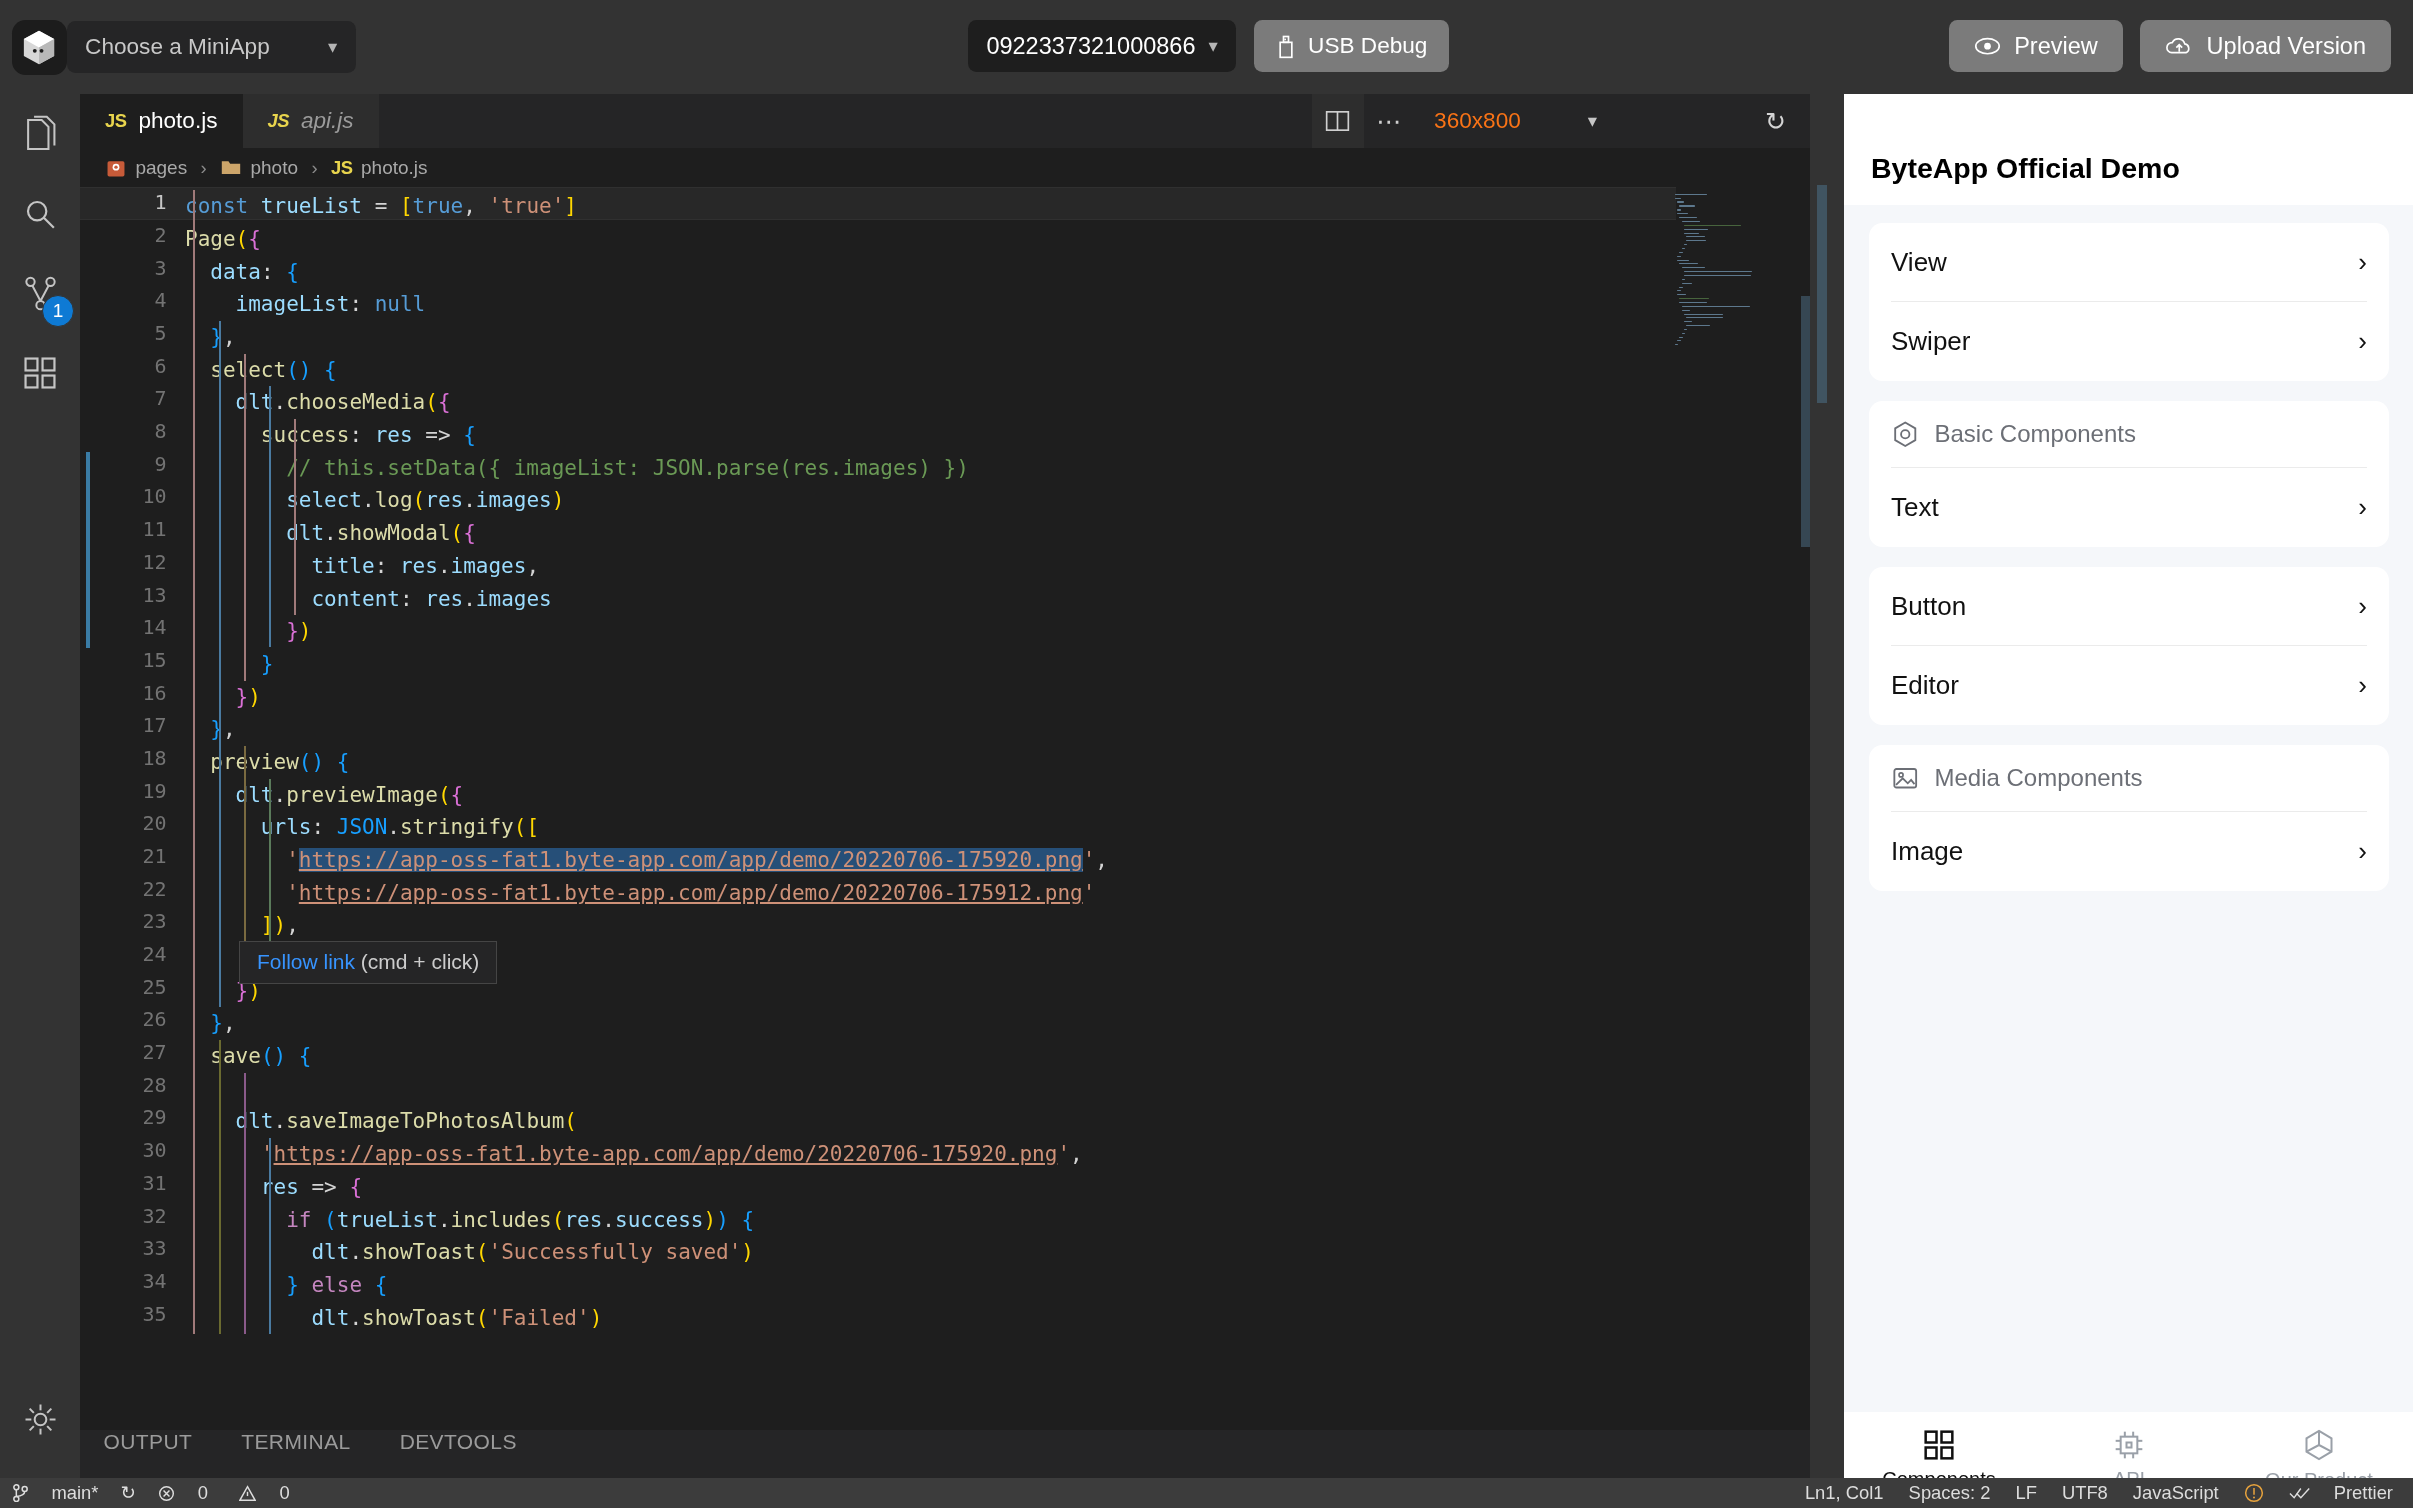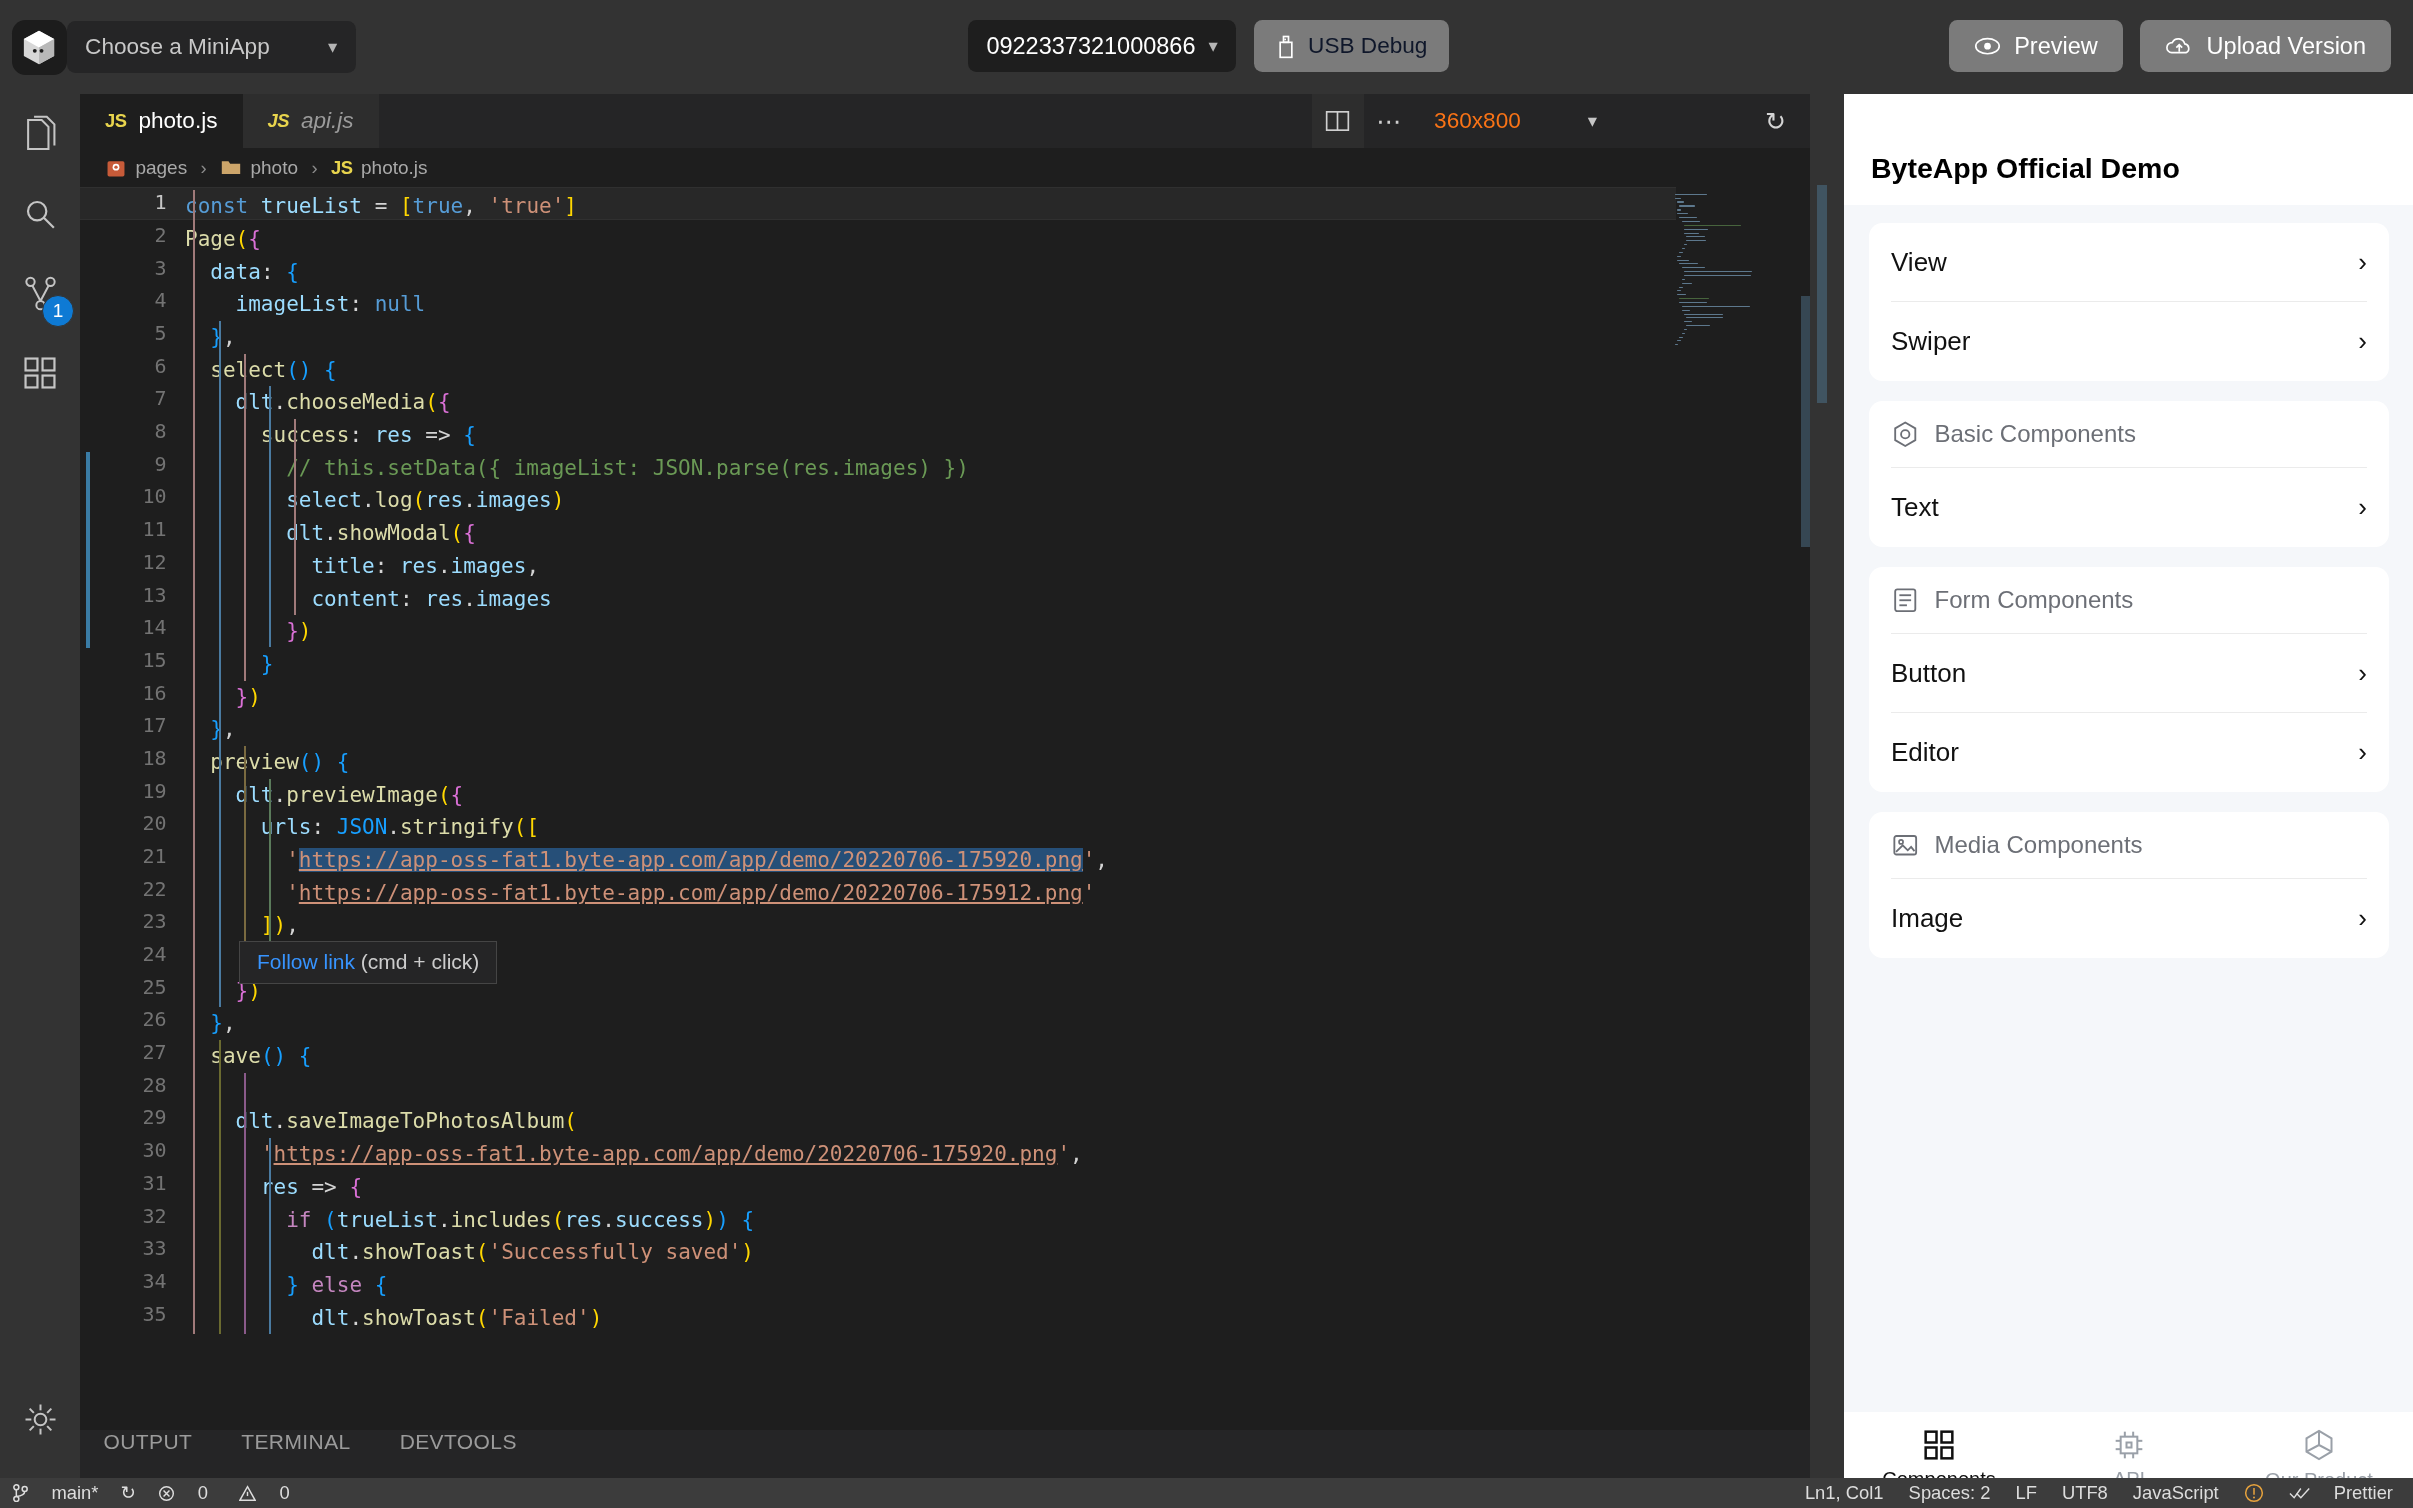--- a/index.html
+++ b/index.html
@@ -10,21 +10,21 @@
   #titlebar{position:absolute;left:0;top:0;width:2413px;height:94px;background:#333333;
             display:flex;align-items:center;}
   #app-logo{width:55px;height:55px;margin-left:11.7px;border-radius:13.4px;background:#1c1c1c;
             display:flex;align-items:center;justify-content:center;}
   .miniapp-select{width:289px;height:52px;background:#252526;border-radius:8.4px;
       display:flex;align-items:center;padding:0 18.4px;justify-content:space-between;color:#c8c8c8;font-size:22.6px;}
   .center-group{position:absolute;left:968px;top:20px;display:flex;align-items:center;gap:18.4px;}
   .device-select{width:268px;height:52px;background:#1e1e1e;border-radius:8.4px;display:flex;
       align-items:center;padding:0 18.4px;justify-content:space-between;color:#ffffff;font-size:23.5px;}
   .usb-btn{height:52px;background:#7b7b7b;border-radius:8.4px;display:flex;align-items:center;
-      gap:11.7px;padding:0 22px;color:#0f172a;font-size:22.6px;}
+      gap:11.7px;padding:0 22px;color:#ffffff;font-size:22.6px;}
   .right-group{position:absolute;right:22px;top:20px;display:flex;gap:17px;}
   .tb-btn{height:52px;background:#7b7b7b;border-radius:8.4px;display:flex;align-items:center;
       gap:13.4px;padding:0 25px;color:#fff;font-size:23.5px;}
   .chev{font-size:18.4px;color:#b5b5b5;}
 
   
   #activitybar{position:absolute;left:0;top:94px;width:80px;height:1415px;background:#333333;}
   .act-item{width:80px;height:80px;display:flex;align-items:center;justify-content:center;position:relative;}
   .act-badge{position:absolute;left:42px;top:42px;min-width:32px;height:32px;border-radius:16px;
       background:#0e7ad4;color:#fff;font-size:19px;display:flex;align-items:center;justify-content:center;
@@ -428,31 +428,20 @@
               </svg>
             </span>
             <span>Basic Components</span>
           </div>
           <div class="crow">
             <span>Text</span>
             <span class="arrowr">›</span>
           </div>
         </div>
         <div class="card">
-          <div class="card-head">
-            <span style="display: flex;">
-              <svg width="28.5" height="28.5" viewBox="0 0 34 34">
-                <rect x="5" y="4" width="24" height="26" rx="2.5" fill="none" stroke="#6c6f76" stroke-width="2.2"></rect>
-                <line x1="10" y1="11" x2="24" y2="11" stroke="#6c6f76" stroke-width="2.2"></line>
-                <line x1="10" y1="17" x2="24" y2="17" stroke="#6c6f76" stroke-width="2.2"></line>
-                <line x1="10" y1="23" x2="19" y2="23" stroke="#6c6f76" stroke-width="2.2"></line>
-              </svg>
-            </span>
-            <span>Form Components</span>
-          </div>
           <div class="crow">
             <span>Button</span>
             <span class="arrowr">›</span>
           </div>
           <div class="crow">
             <span>Editor</span>
             <span class="arrowr">›</span>
           </div>
         </div>
         <div class="card">

